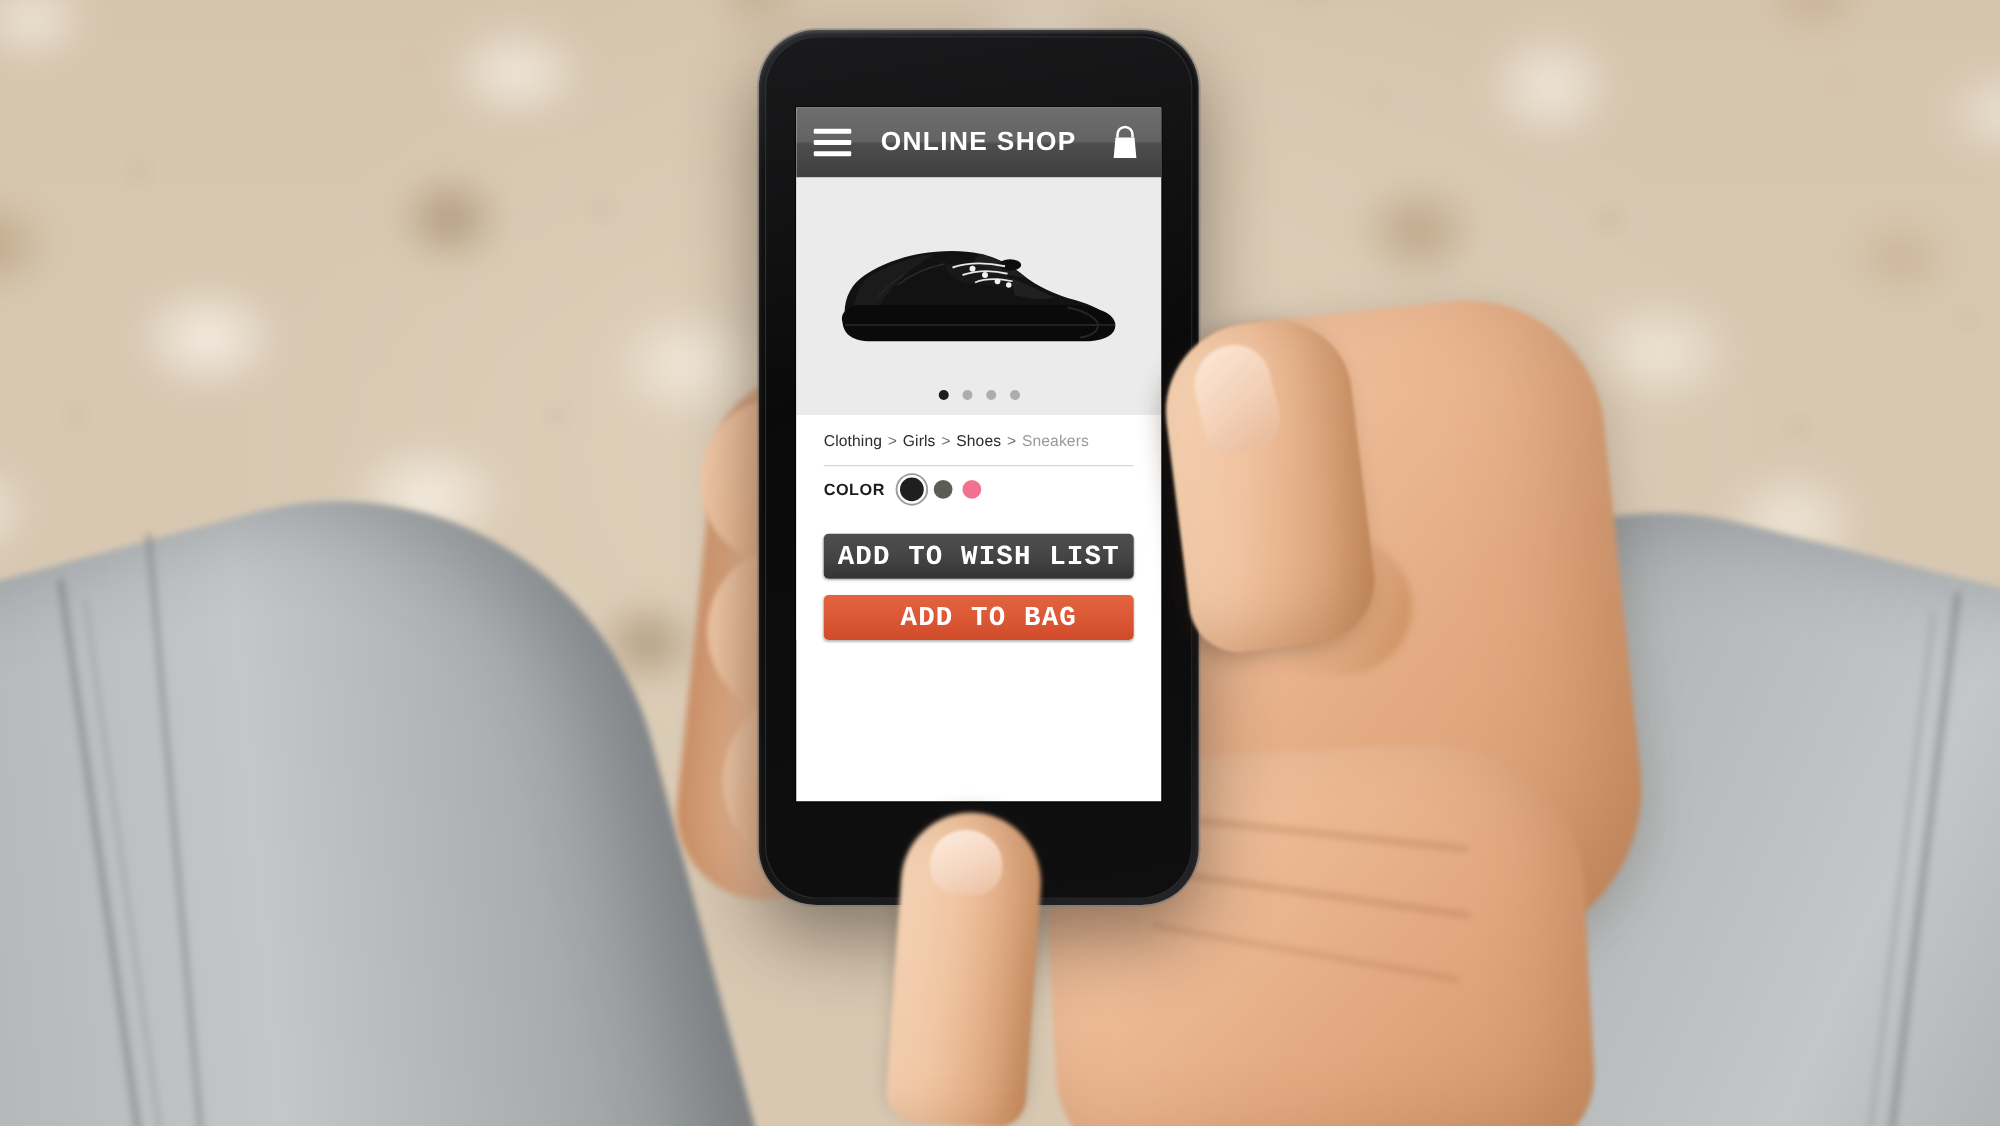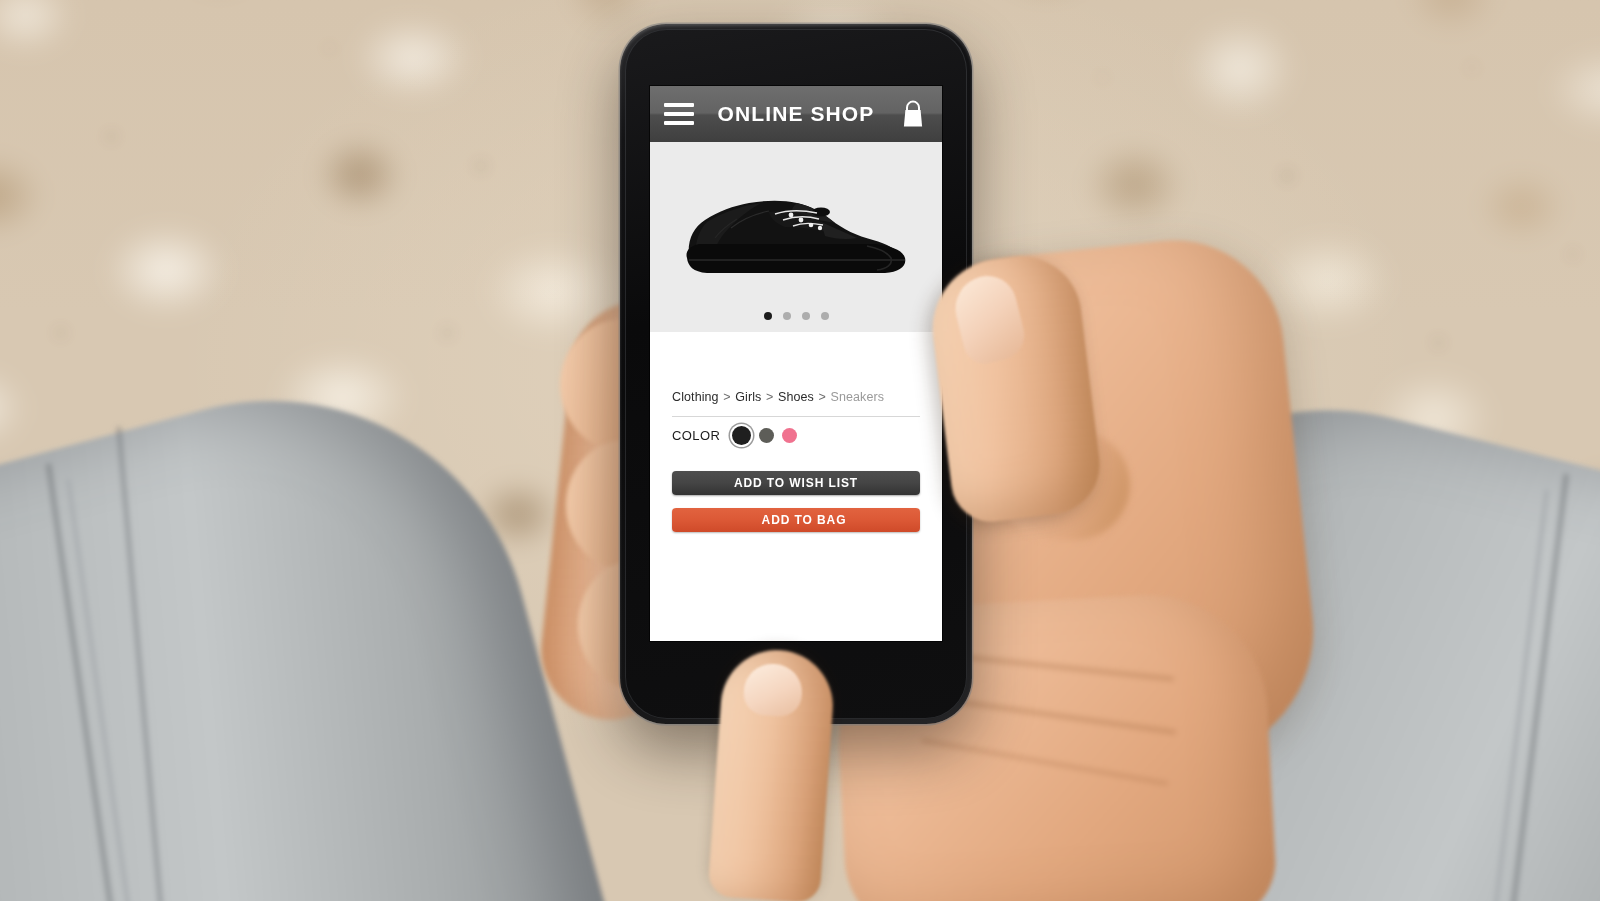--- a/index.html
+++ b/index.html
@@ -141,21 +141,21 @@
     right: 330px; top: 600px;
     width: 430px; height: 330px;
     border-radius: 140px 120px 60px 80px;
     transform: rotate(-3deg);
     box-shadow: inset -20px -20px 60px rgba(150,96,56,.30);
   }
 
   
   .phone {
     position: absolute;
-    left: 620px; top: 24px;
+    left: 607px; top: 24px;
     width: 352px; height: 700px;
     border-radius: 46px;
     background: linear-gradient(160deg, #2c2c2e 0%, #141416 14%, #0b0b0c 45%, #141415 80%, #252527 100%);
     box-shadow:
       0 0 0 1.5px rgba(120,122,126,.55),
       0 26px 60px rgba(30,20,12,.45),
       inset 0 2px 3px rgba(255,255,255,.18);
     z-index: 6;
   }
   .phone-inner {
@@ -217,29 +217,28 @@
   .dot { width: 8px; height: 8px; border-radius: 50%; background: #adadad; cursor: pointer; }
   .dot.active { background: #1c1c1c; }
 
   
   .details { padding: 14px 22px 0 22px; background:#fff; }
   .breadcrumb {
     font-size: 12.5px;
     color: #2b2b2b;
     letter-spacing: .1px;
     white-space: nowrap;
-    margin-top: 44px;
   }
   .breadcrumb .crumb-last { color: #9a9a9a; }
   .breadcrumb .sep { color: #6d6d6d; padding: 0 1px; }
   .divider { height: 1px; background: #d7d7d7; margin: 12px 0 0 0; }
 
   .opt-row { display: flex; align-items: center; height: 37px; }
   .opt-label {
-    font-size: 13px; font-weight: normal; color: #1c1c1c;
+    font-size: 13px; font-weight: bold; color: #1c1c1c;
     letter-spacing: .4px;
   }
   .swatches { display: flex; align-items: center; gap: 8px; margin-left: 12px; }
   .swatch { width: 15px; height: 15px; border-radius: 50%; cursor: pointer; }
   .swatch.sel {
     width: 19px; height: 19px;
     box-shadow: 0 0 0 2px #fff, 0 0 0 3.5px #9b9b9b;
   }
 
   .size-select {
@@ -260,26 +259,26 @@
     border-radius: 4px;
     display: flex; align-items: center; gap: 7px;
     padding: 0 9px;
     font-size: 13px; color: #1c1c1c; font-weight: bold;
   }
   .qty-stepper .qbtn { cursor: pointer; }
 
   
   .ctas { padding: 17px 22px 0 22px; background: #fff; }
   .btn {
-    display: block; width: 100%; height: 24px;
+    display: block; width: 100%; height: 36px;
     border: none; border-radius: 4px;
-    color: #fff; font-size: 12px; font-weight: bold;
+    color: #fff; font-size: 22px; font-weight: bold;
     letter-spacing: .9px;
     cursor: pointer;
-    font-family: Liberation Sans, sans-serif;
+    font-family: Liberation Mono, monospace;
   }
   .btn-wish {
     background: linear-gradient(180deg, #4e4e4e 0%, #454545 50%, #333333 100%);
     box-shadow: 0 1px 2px rgba(0,0,0,.35);
   }
   .btn-bag {
     margin-top: 13px;
     background: linear-gradient(180deg, #e2633f 0%, #dc5936 48%, #cf4a29 100%);
     box-shadow: 0 1px 2px rgba(0,0,0,.28);
     padding-left: 16px;

